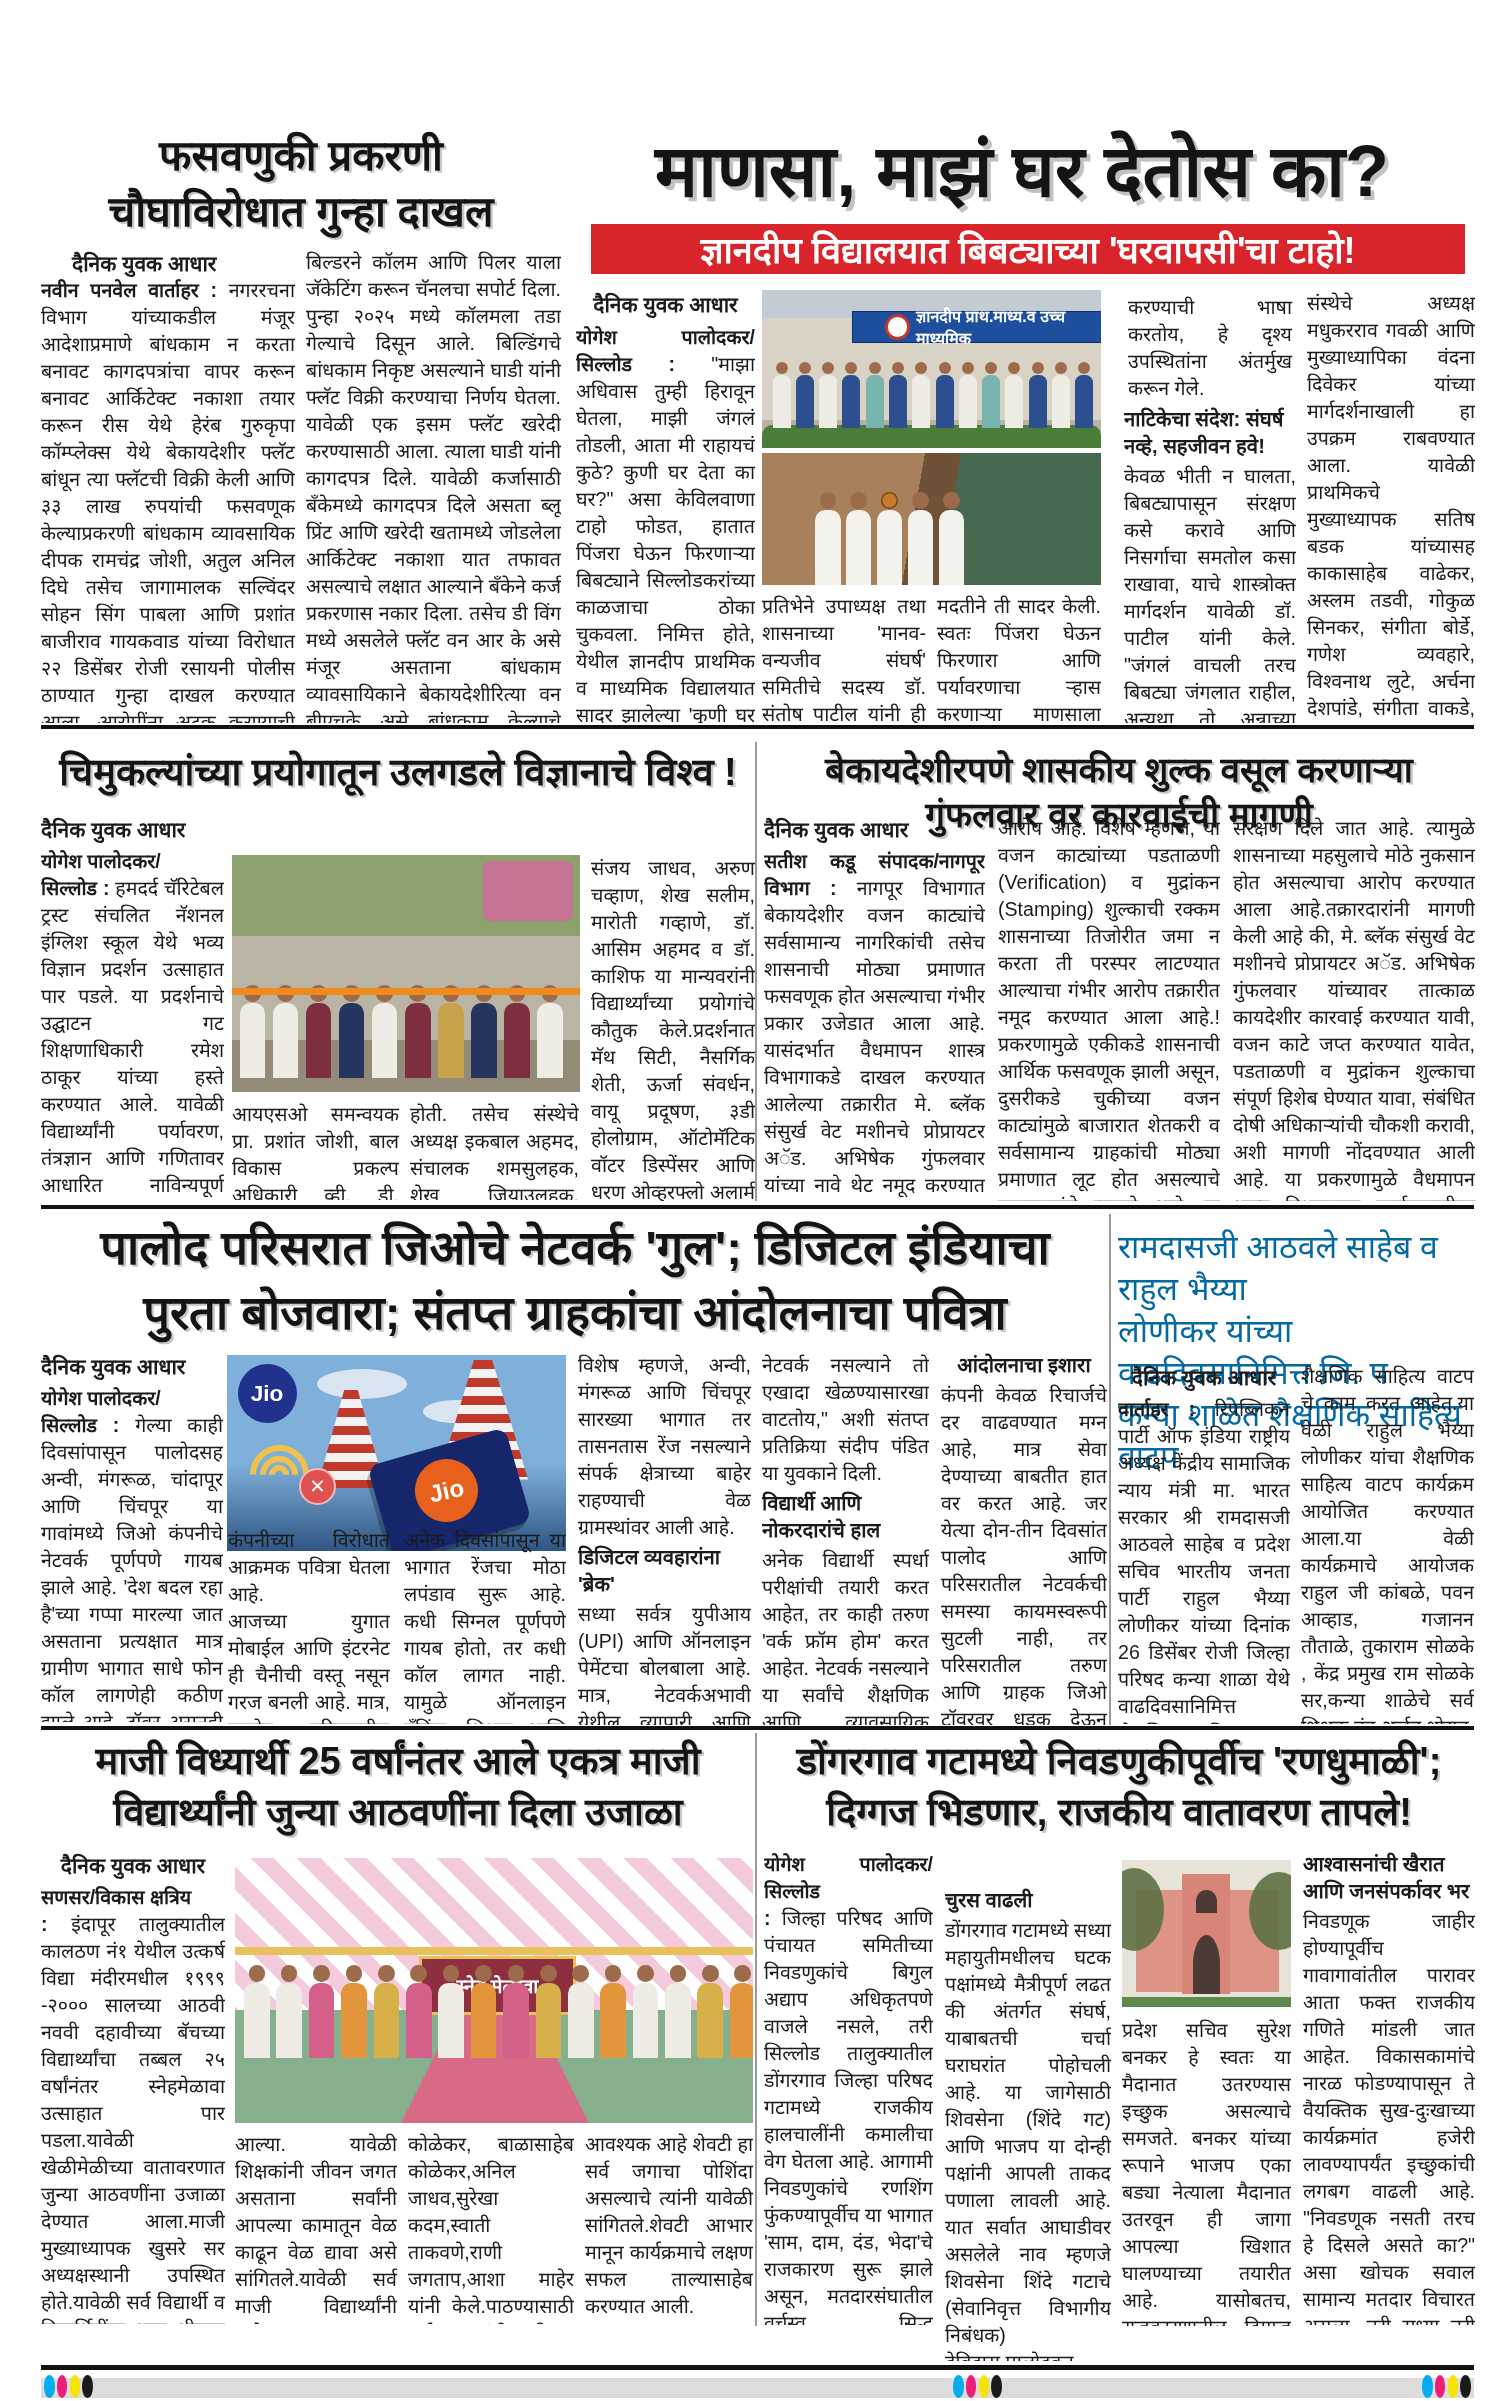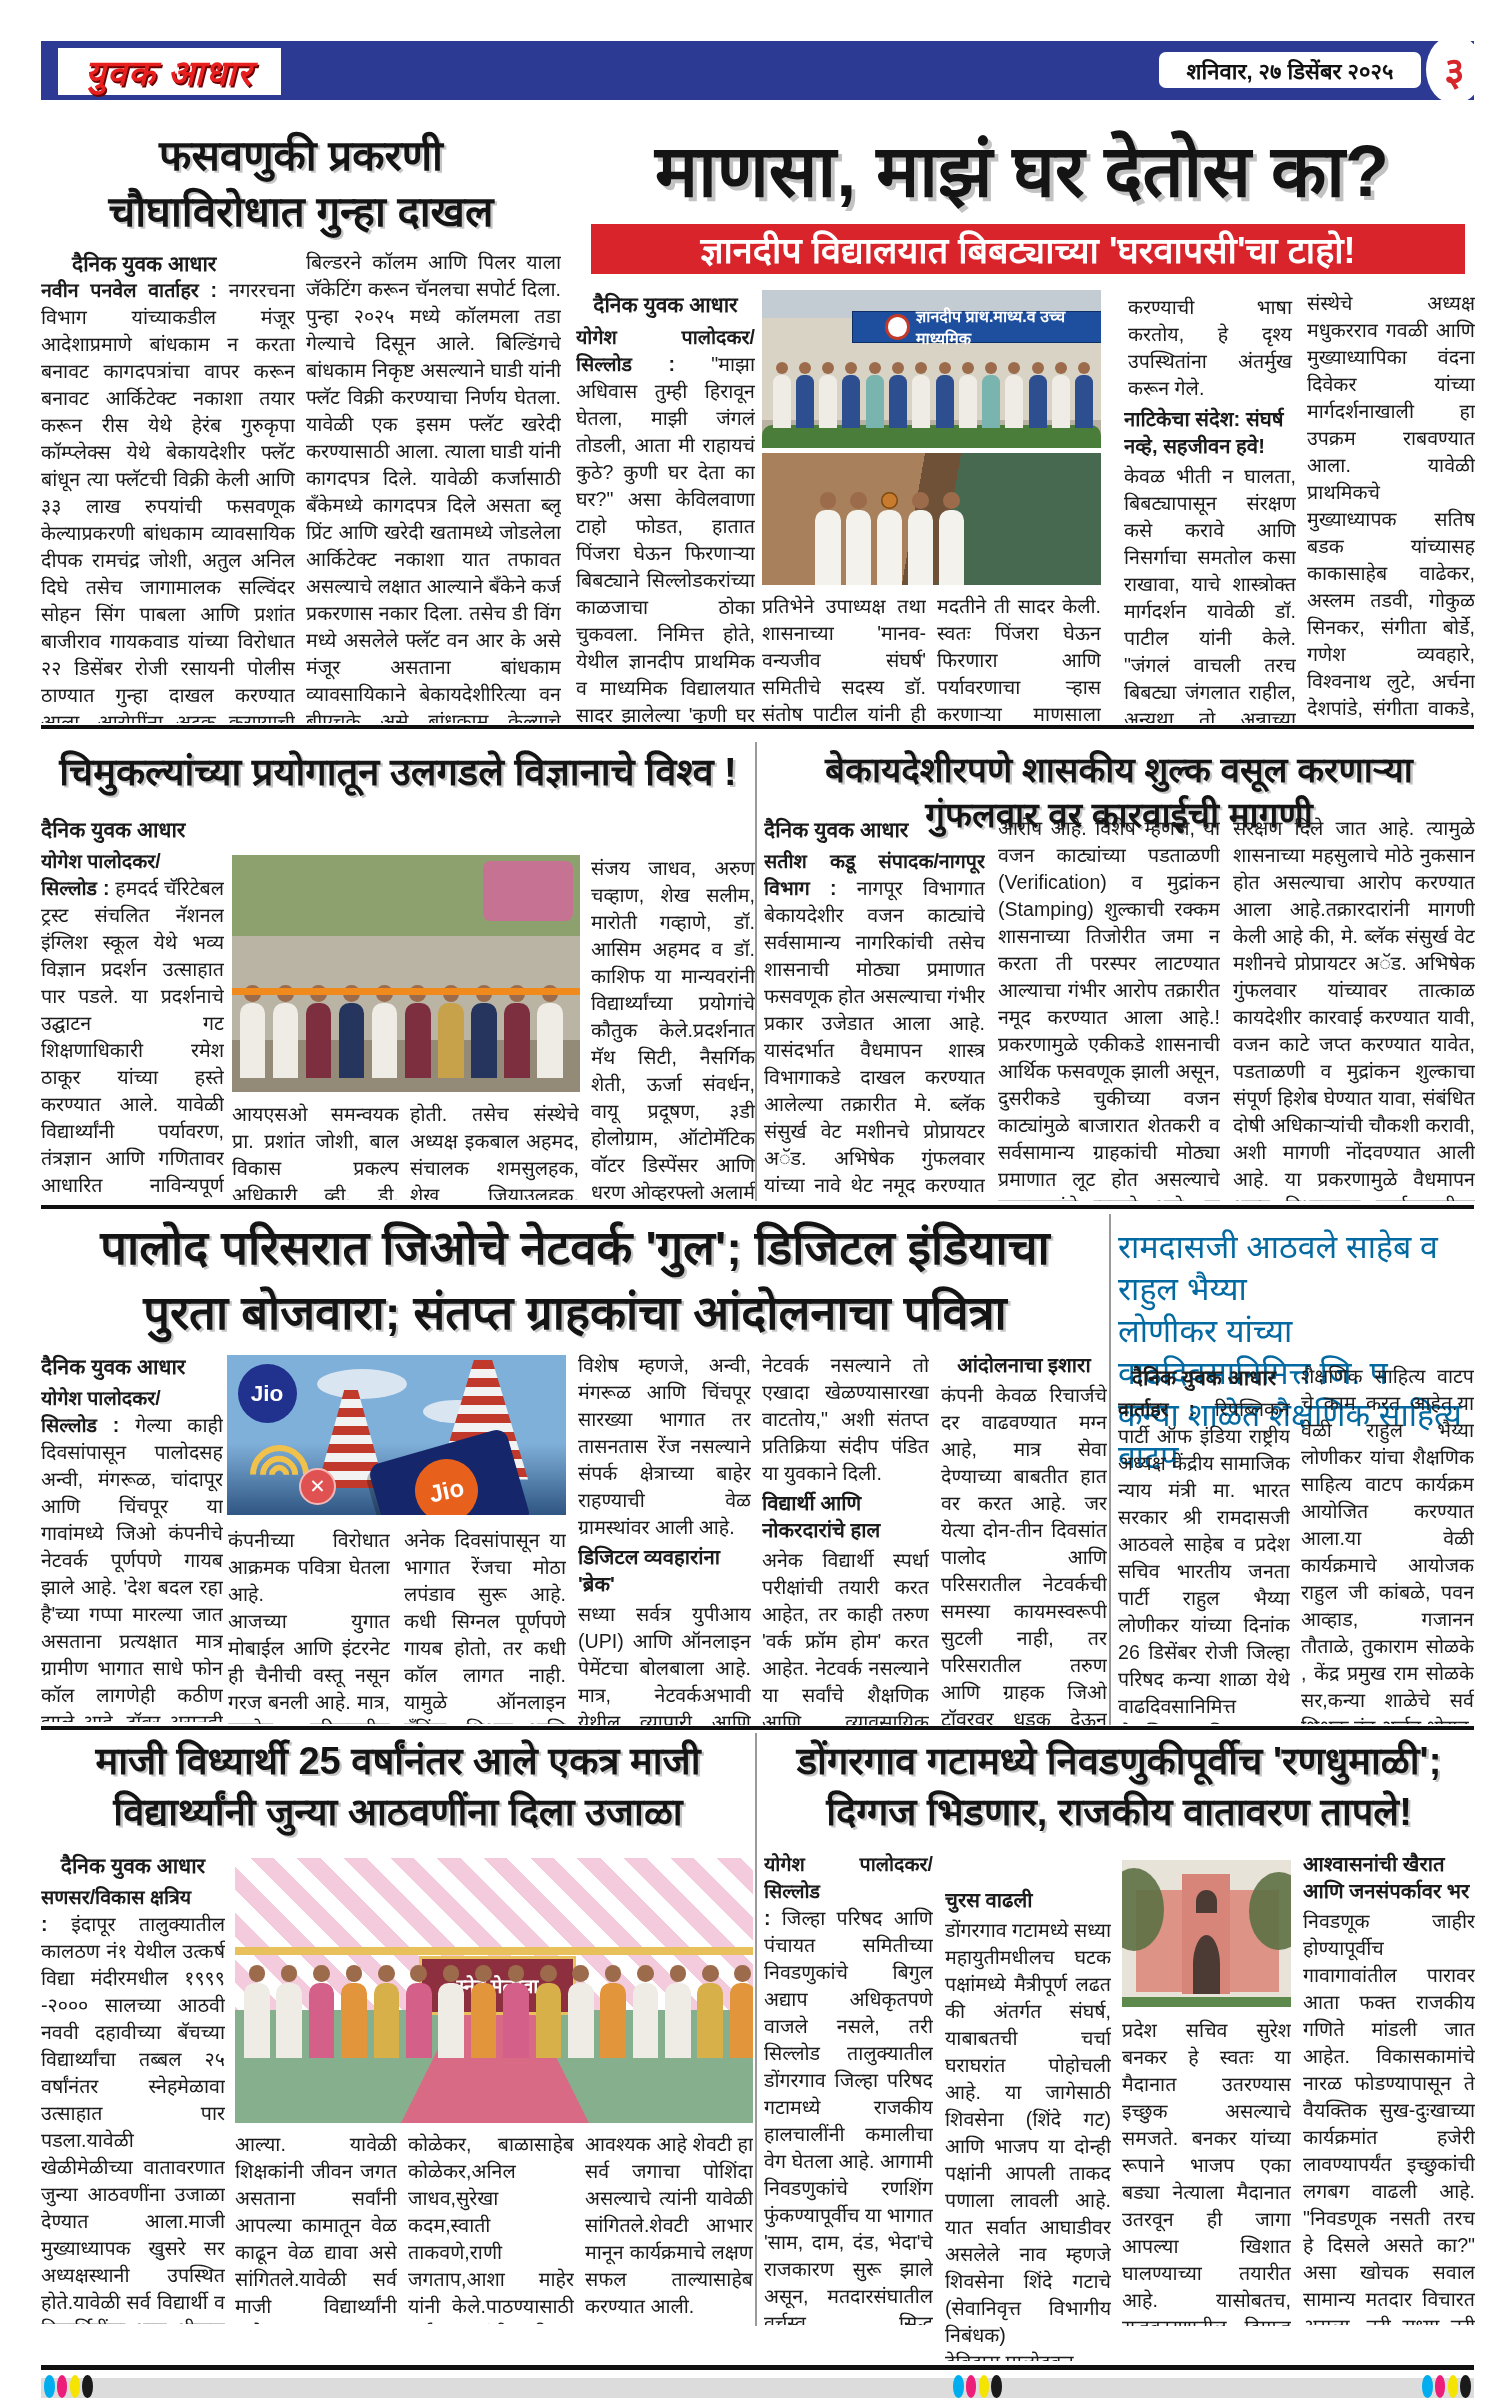--- a/index.html
+++ b/index.html
@@ -78,31 +78,20 @@
   
   .graybar{background:#dcdcdc;}
   .regdots{position:absolute;display:flex;gap:2.3px;align-items:center;}
   .regdots i{display:block;width:10.5px;height:22.6px;border-radius:50%;}
 </style>
 </head>
 <body>
 
 <div class="page">
 
-  <div class="abs mast" style="left:41px;top:41px;width:1433px;height:59px;">
-    <div class="abs logobox" style="left:16.6px;top:6.8px;width:223px;height:47px;">
-      <span class="logotext">युवक आधार</span>
-    </div>
-    <div class="abs datebox" style="right:53px;top:11.3px;width:262px;height:36px;">
-      <span>शनिवार, २७ डिसेंबर २०२५</span>
-    </div>
-    <div class="abs pagecircle" style="right:-9px;top:-6px;width:57px;height:69px;">
-      <span>३</span>
-    </div>
-  </div>
 
   <div class="abs hl pre" style="left:41px;top:128px;width:520px;font-size:42px;line-height:56px;">फसवणुकी प्रकरणी
 चौघाविरोधात गुन्हा दाखल</div>
   <div class="abs src" style="left:72px;top:249px;width:249px;">दैनिक युवक आधार</div>
   <div class="abs body" style="left:41px;top:277px;width:254px;height:446px;overflow:hidden;">
     <span class="pre"><b>नवीन पनवेल वार्ताहर : </b><span class="pre">नगररचना विभाग यांच्याकडील मंजूर आदेशाप्रमाणे बांधकाम न करता बनावट कागदपत्रांचा वापर करून बनावट आर्किटेक्ट नकाशा तयार करून रीस येथे हेरंब गुरुकृपा कॉम्प्लेक्स येथे बेकायदेशीर फ्लॅट बांधून त्या फ्लॅटची विक्री केली आणि ३३ लाख रुपयांची फसवणूक केल्याप्रकरणी बांधकाम व्यावसायिक दीपक रामचंद्र जोशी, अतुल अनिल दिघे तसेच जागामालक सल्विंदर सोहन सिंग पाबला आणि प्रशांत बाजीराव गायकवाड यांच्या विरोधात २२ डिसेंबर रोजी रसायनी पोलीस ठाण्यात गुन्हा दाखल करण्यात आला. आरोपींना अटक करण्याची मागणी फिर्यादी यांनी केली आहे.
 संजय घाडी यांनी २०१८ मध्ये हेरंब सोसायटी, रीस या ठिकाणी फ्लॅट घेतला. २०२० मध्ये सोसायटी स्थापन झाली. जुलै २०२३ मध्ये डी विंगला तडे आणि पिलर याला क्रॅक गेल्याने इमारत कोसळण्याचा धोका निर्माण झाला. त्यानंतर</span></span>
   </div>
   <div class="abs body" style="left:306px;top:249px;width:255px;height:474px;overflow:hidden;">
     <span class="pre">बिल्डरने कॉलम आणि पिलर याला जॅकेटिंग करून चॅनलचा सपोर्ट दिला. पुन्हा २०२५ मध्ये कॉलमला तडा गेल्याचे दिसून आले. बिल्डिंगचे बांधकाम निकृष्ट असल्याने घाडी यांनी फ्लॅट विक्री करण्याचा निर्णय घेतला. यावेळी एक इसम फ्लॅट खरेदी करण्यासाठी आला. त्याला घाडी यांनी कागदपत्र दिले. यावेळी कर्जासाठी बँकेमध्ये कागदपत्र दिले असता ब्लू प्रिंट आणि खरेदी खतामध्ये जोडलेला आर्किटेक्ट नकाशा यात तफावत असल्याचे लक्षात आल्याने बँकेने कर्ज प्रकरणास नकार दिला. तसेच डी विंग मध्ये असलेले फ्लॅट वन आर के असे मंजूर असताना बांधकाम व्यावसायिकाने बेकायदेशीरित्या वन बीएचके असे बांधकाम केल्याचे समोर आले आहे. फसवणूक झाल्यानंतर दीपक जोशी, अतुल दिघे, सल्विंदर पाबला, प्रशांत गायकवाड यांच्या विरोधात गुन्हा दाखल करण्यात आला. यातील एका आरोपीला पोलिसांनी अटक केली आहे. उर्वरित आरोपींना अटक करण्याची मागणी संजय घाडी यांच्याकडून करण्यात आली आहे.</span>
@@ -203,21 +192,21 @@
   <div class="abs rule-h" style="left:41px;top:1205px;width:1433px;height:3.8px;"></div>
 
   <div class="abs hl pre" style="left:41px;top:1215px;width:1068px;font-size:47px;line-height:65px;">पालोद परिसरात जिओचे नेटवर्क 'गुल'; डिजिटल इंडियाचा
 पुरता बोजवारा; संतप्त ग्राहकांचा आंदोलनाचा पवित्रा</div>
   <div class="abs" style="left:41px;top:1352px;width:182px;height:370px;overflow:hidden;">
     <div class="src">दैनिक युवक आधार</div>
     <p class="body" style="margin:4.5px 0 0;"><b class="pre">योगेश पालोदकर/
 सिल्लोड : </b><span class="pre">गेल्या काही दिवसांपासून पालोदसह अन्वी, मंगरूळ, चांदापूर आणि चिंचपूर या गावांमध्ये जिओ कंपनीचे नेटवर्क पूर्णपणे गायब झाले आहे. 'देश बदल रहा है'च्या गप्पा मारल्या जात असताना प्रत्यक्षात मात्र ग्रामीण भागात साधे फोन कॉल लागणेही कठीण झाले आहे. टॉवर असूनही सिग्नल मिळत नसल्याने या भागातील डिजिटल व्यवहार ठप्प झाले असून, संतप्त ग्राहकांनी आता थेट</span></p>
   </div>
 
-  <div class="photo ph-jio" style="left:227px;top:1355px;width:339px;height:160px;">
+  <div class="photo ph-jio" style="left:227px;top:1355px;width:339px;height:196px;">
     <div class="cloud" style="left:90px;top:13.6px;width:90px;height:30px;"></div>
     <div class="cloud" style="left:196px;top:45px;width:68px;height:22.6px;"></div>
     <div class="tower" style="left:90px;top:35px;width:68px;height:98px;"></div>
     <div class="tower" style="left:211px;top:4.5px;width:90px;height:120px;"></div>
     <div class="jio-blue" style="left:10.5px;top:9px;width:59px;height:59px;font-size:22.6px;">Jio</div>
     <div class="wifi" style="left:22.6px;top:90px;width:60px;height:60px;">
       <span style="left:0;top:0;width:47px;height:47px;"></span>
       <span style="left:10.5px;top:10.5px;width:25.6px;height:25.6px;"></span>
       <span style="left:19.6px;top:19.6px;width:7.5px;height:7.5px;"></span>
     </div>

